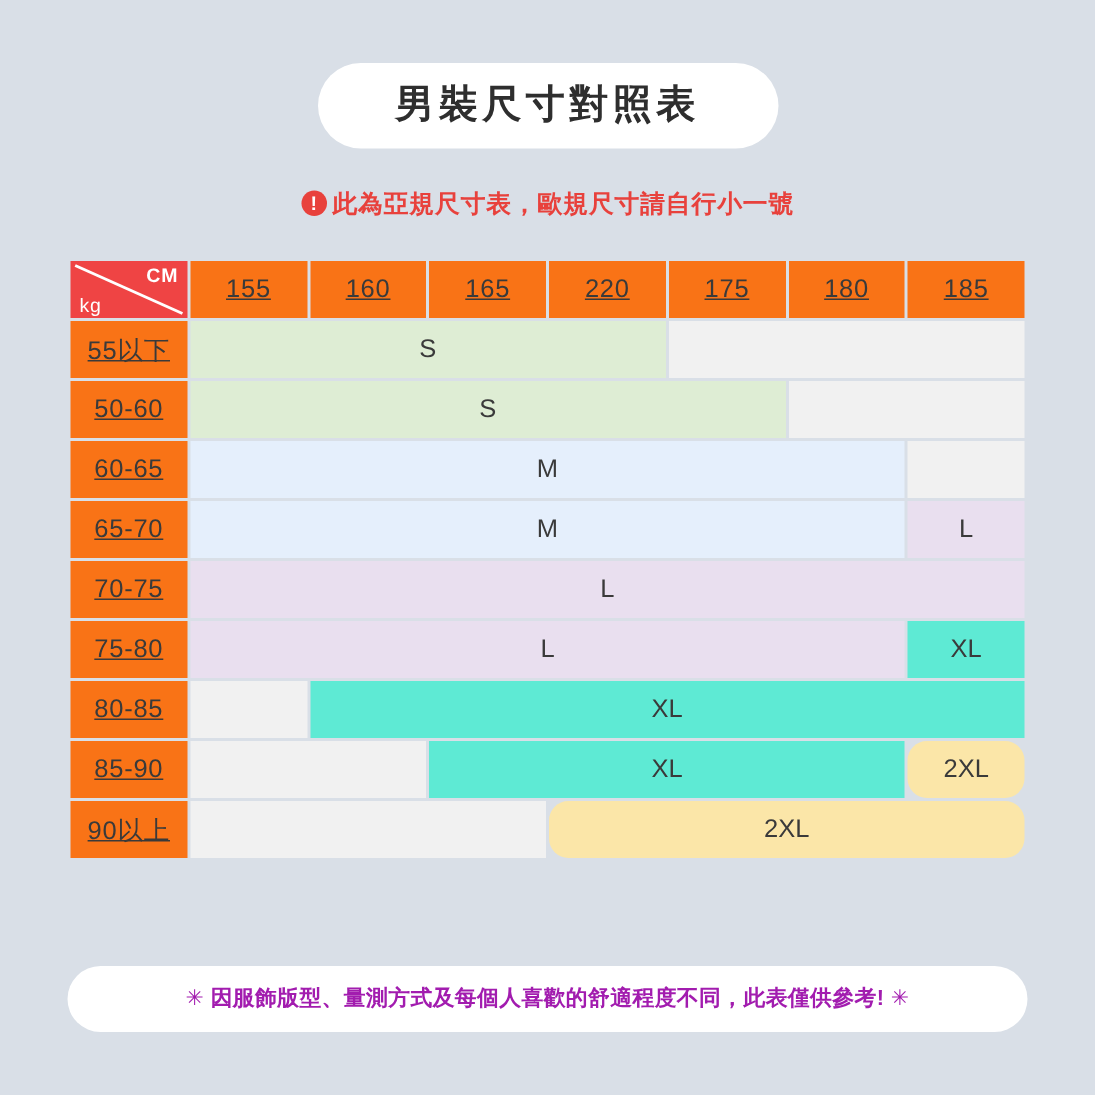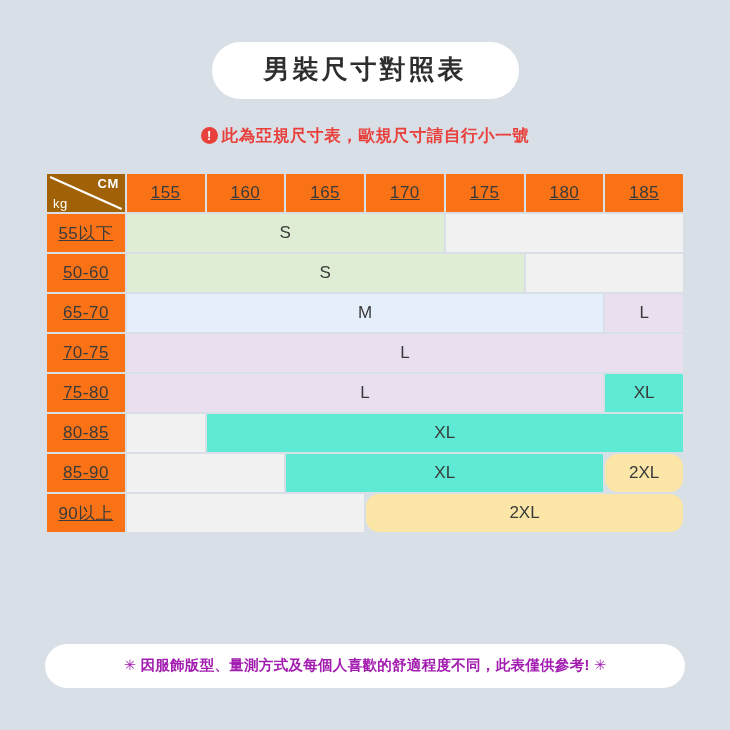--- a/index.html
+++ b/index.html
@@ -88,21 +88,21 @@
     font-weight: bold;
     font-size: 18px;
     letter-spacing: 0.5px;
     text-decoration: underline;
   }
   td.row-head {
     font-size: 17px;
     margin-left: 24px;
   }
   th.corner {
-    background: #a16207;
+    background: #ef4444;
     position: relative;
     padding: 0;
   }
   .corner-inner {
     position: relative;
     width: 100%;
     height: 38px;
   }
   .corner-line {
     position: absolute;
@@ -181,38 +181,43 @@
             <svg class="corner-line" viewBox="0 0 100 38" preserveAspectRatio="none">
               <line x1="4" y1="3" x2="96" y2="35" stroke="#ffffff" stroke-width="2" vector-effect="non-scaling-stroke"></line>
             </svg>
             <span class="corner-cm">CM</span>
             <span class="corner-kg">kg</span>
           </div>
         </th>
         <th class="col-head">155</th>
         <th class="col-head">160</th>
         <th class="col-head">165</th>
-        <th class="col-head">170</th>
+        <th class="col-head">220</th>
         <th class="col-head">175</th>
         <th class="col-head">180</th>
         <th class="col-head">185</th>
       </tr>
     </thead>
     <tbody id="table-body">
         <tr>
           <td class="row-head">55以下</td>
           <td class="c-green" colspan="4">S</td>
           <td class="c-empty" colspan="3"></td>
         </tr>
         <tr>
           <td class="row-head">50-60</td>
           <td class="c-green" colspan="5">S</td>
           <td class="c-empty" colspan="2"></td>
         </tr>
         <tr>
+          <td class="row-head">60-65</td>
+          <td class="c-blue" colspan="6">M</td>
+          <td class="c-empty" colspan="1"></td>
+        </tr>
+        <tr>
           <td class="row-head">65-70</td>
           <td class="c-blue" colspan="6">M</td>
           <td class="c-purple" colspan="1">L</td>
         </tr>
         <tr>
           <td class="row-head">70-75</td>
           <td class="c-purple" colspan="7">L</td>
         </tr>
         <tr>
           <td class="row-head">75-80</td>

